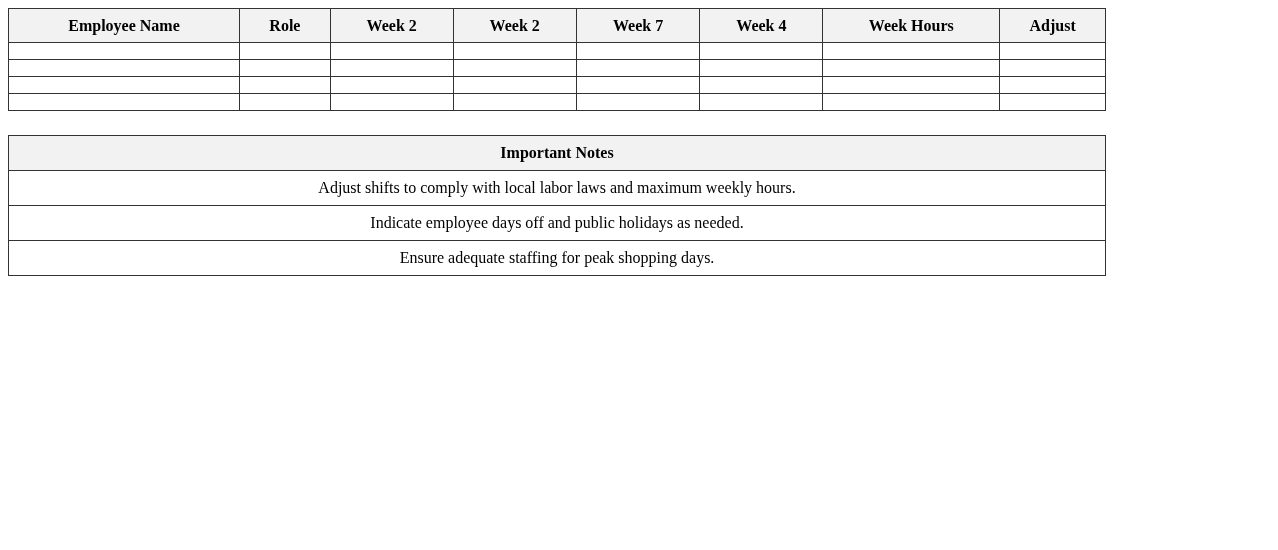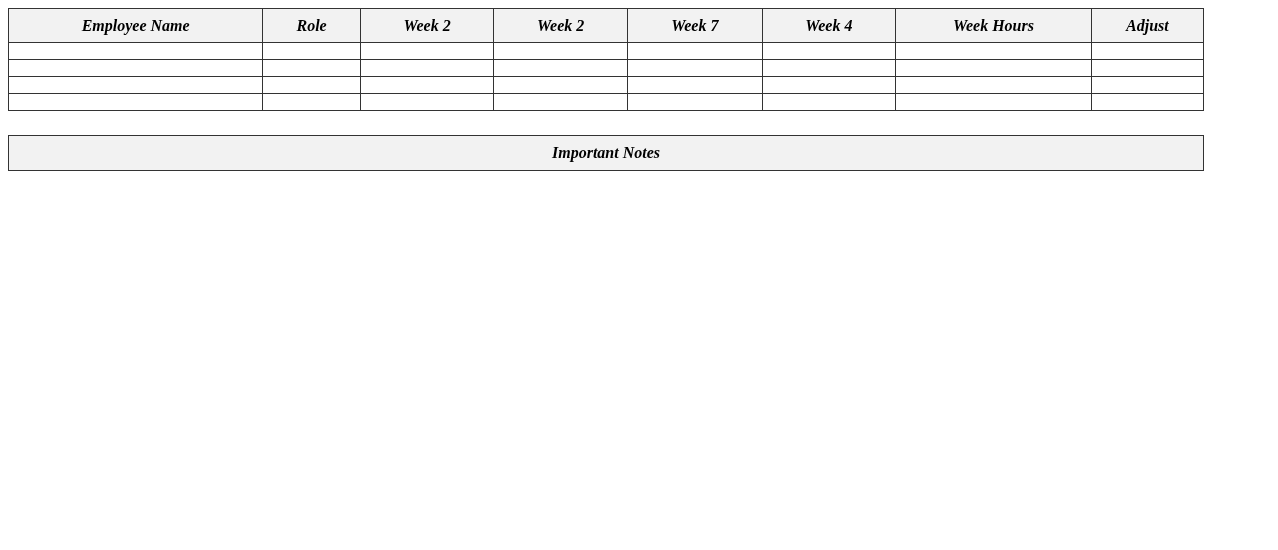--- a/index.html
+++ b/index.html
@@ -1,18 +1,18 @@
 <!DOCTYPE html>
 <html><head>
   <meta charset="utf-8">
   <style>
     html, body { margin: 0; padding: 0; background: #fff; }
     body { width: 1278px; height: 550px; font-family: "Liberation Serif", serif; font-size: 16px; color: #000; }
     .wrap { padding: 8px; }
-    table { border-collapse: collapse; width: 1196px; font-style: italic; }
+    table { border-collapse: collapse; width: 1098px; }
     th, td { border: 1px solid #333; text-align: center; padding: 0 8px; }
     th { background: #f2f2f2; font-weight: bold; }
     #schedule th { height: 33px; }
     #schedule td { height: 16px; padding: 0; }
     #notes { margin-top: 24px; }
     #notes th, #notes td { height: 34px; }
   </style>
 </head>
 <body>
 
@@ -84,15 +84,24 @@
     </tbody>
   </table>
 
   <table id="notes">
     <thead>
       <tr>
         <th>Important Notes</th>
       </tr>
     </thead>
     <tbody>
+      <tr>
+          <td>Adjust shifts to comply with local labor laws and maximum weekly hours.</td>
+        </tr>
+      <tr>
+          <td>Indicate employee days off and public holidays as needed.</td>
+        </tr>
+      <tr>
+          <td>Ensure adequate staffing for peak shopping days.</td>
+        </tr>
     </tbody>
   </table>
 </div>
 
 </body></html>

